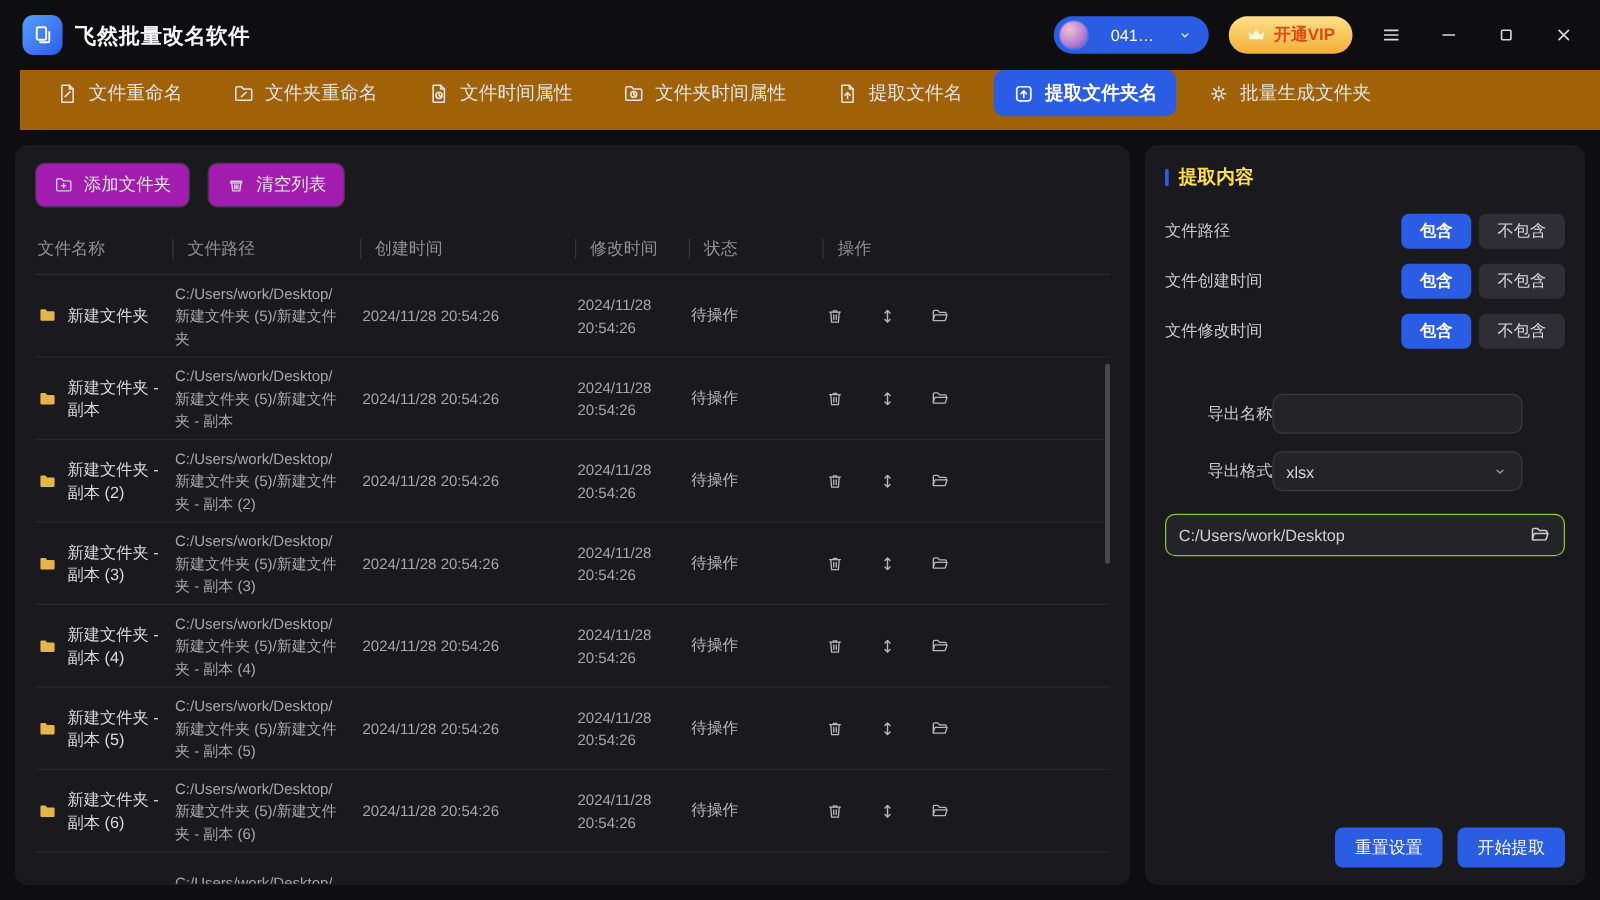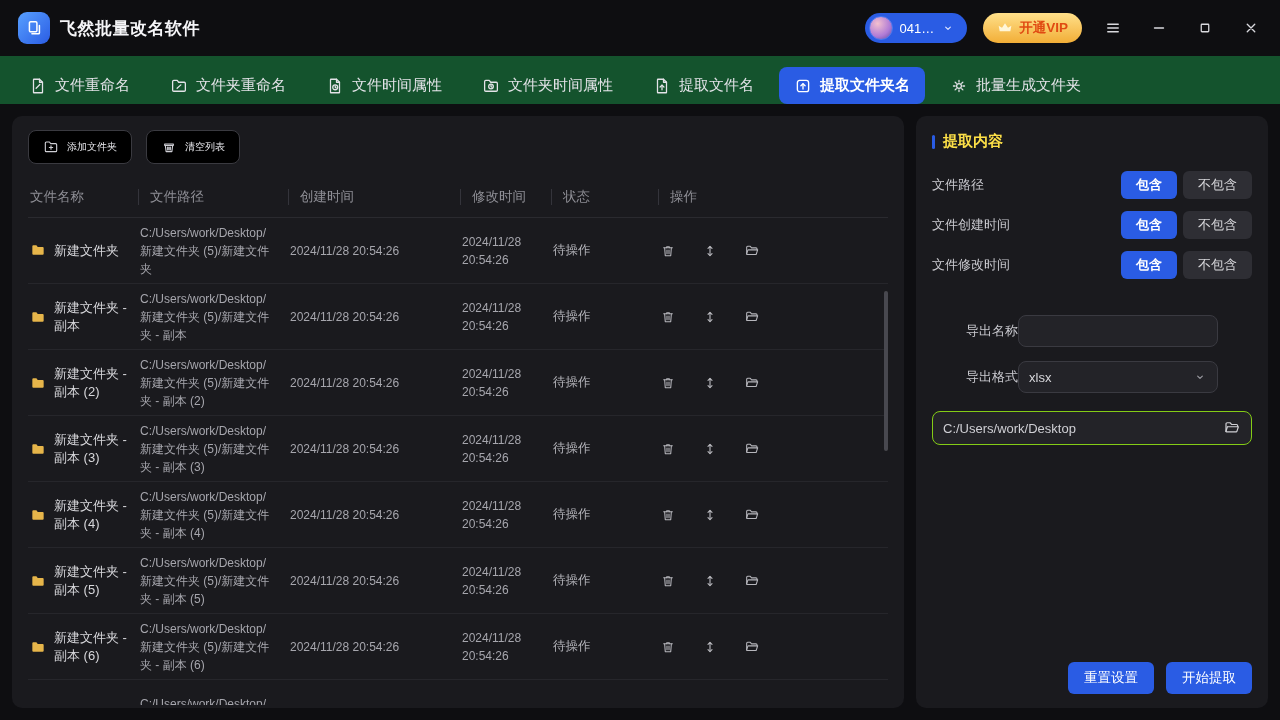--- a/index.html
+++ b/index.html
@@ -8,49 +8,49 @@
         background:#0e0e11; color:#e8e8ec;
         font-family:"Liberation Sans","DejaVu Sans",sans-serif; }
 
   
   .titlebar{ height:56px; display:flex; align-items:center; padding:0 14px 0 18px; background:#0e0e11; }
   .logo{ width:32px; height:32px; border-radius:9px; background:linear-gradient(135deg,#58a0ff,#2a5ce4);
          display:flex; align-items:center; justify-content:center; margin-right:10px; }
   .app-title{ font-size:17px; font-weight:bold; color:#f5f5f8; letter-spacing:.5px; }
   .tb-right{ margin-left:auto; display:flex; align-items:center; gap:16px; }
   .user-pill{ height:30px; border-radius:16px; background:#2a5ce4; display:flex; align-items:center;
-              gap:7px; padding:0 12px 0 4px; cursor:pointer; }
+              gap:18px; padding:0 12px 0 4px; cursor:pointer; }
   .avatar{ width:24px; height:24px; border-radius:50%;
            background:radial-gradient(circle at 35% 30%,#f3c0cf,#b07bd6 60%,#5d4a9e); border:1px solid #4d79ef; }
   .user-pill span{ font-size:13px; color:#fff; }
   .vip-pill{ height:30px; border-radius:16px; background:linear-gradient(180deg,#ffe08a,#f2ae37);
              display:flex; align-items:center; gap:6px; padding:0 14px; cursor:pointer; }
   .vip-pill span{ font-size:13.5px; font-weight:bold; color:#e04a12; }
   .win-btn{ width:30px; height:30px; display:flex; align-items:center; justify-content:center;
             color:#d9d9de; cursor:pointer; border-radius:6px; }
   .win-btn svg{ width:18px; height:18px; }
 
   
-  .tabbar{ height:48px; background:#14532d; display:flex; align-items:flex-end; padding:0 14px; gap:10px; }
+  .tabbar{ height:48px; background:#a16207; display:flex; align-items:flex-start; padding:0 14px; gap:10px;margin-left:16px; }
   .tab{ display:flex; align-items:center; gap:8px; padding:9px 15px; border-radius:8px;
         font-size:15px; color:#e3e3e8; cursor:pointer; white-space:nowrap; }
   .tab svg{ width:18px; height:18px; }
   .tab.active{ background:#2a5ce4; color:#fff; font-weight:bold; }
 
   
   .main{ display:flex; gap:12px; padding:12px; height:616px; }
   .panel{ background:#1a1a1e; border-radius:10px; position:relative; overflow:hidden; }
   .panel-left{ flex:1; padding:14px 16px 0; }
   .panel-right{ width:352px; padding:16px 16px 14px; display:flex; flex-direction:column; }
 
   
   .toolbar{ display:flex; gap:14px; }
   .tool-btn{ display:inline-flex; align-items:center; gap:8px; padding:8px 14px;
-             background:#000000; border:1px solid #3a3a40; border-radius:8px;
-             font-size:10px; color:#e7e7eb; cursor:pointer; }
+             background:#a21caf; border:1px solid #3a3a40; border-radius:8px;
+             font-size:14px; color:#e7e7eb; cursor:pointer; }
   .tool-btn svg{ width:16px; height:16px; color:#cfcfd5; }
 
   
   .grid-cols{ display:grid; grid-template-columns:110px 150px 172px 91px 107px 1fr; }
   .thead{ height:42px; align-items:center; margin-top:12px; border-bottom:1px solid #2a2a2f;
           color:#8e8e95; font-size:13.5px; }
   .th{ position:relative; padding-left:12px; }
   .th:first-child{ padding-left:2px; }
   .th:not(:first-child)::before{ content:""; position:absolute; left:0; top:50%; transform:translateY(-50%);
           width:1px; height:16px; background:#34343b; }

